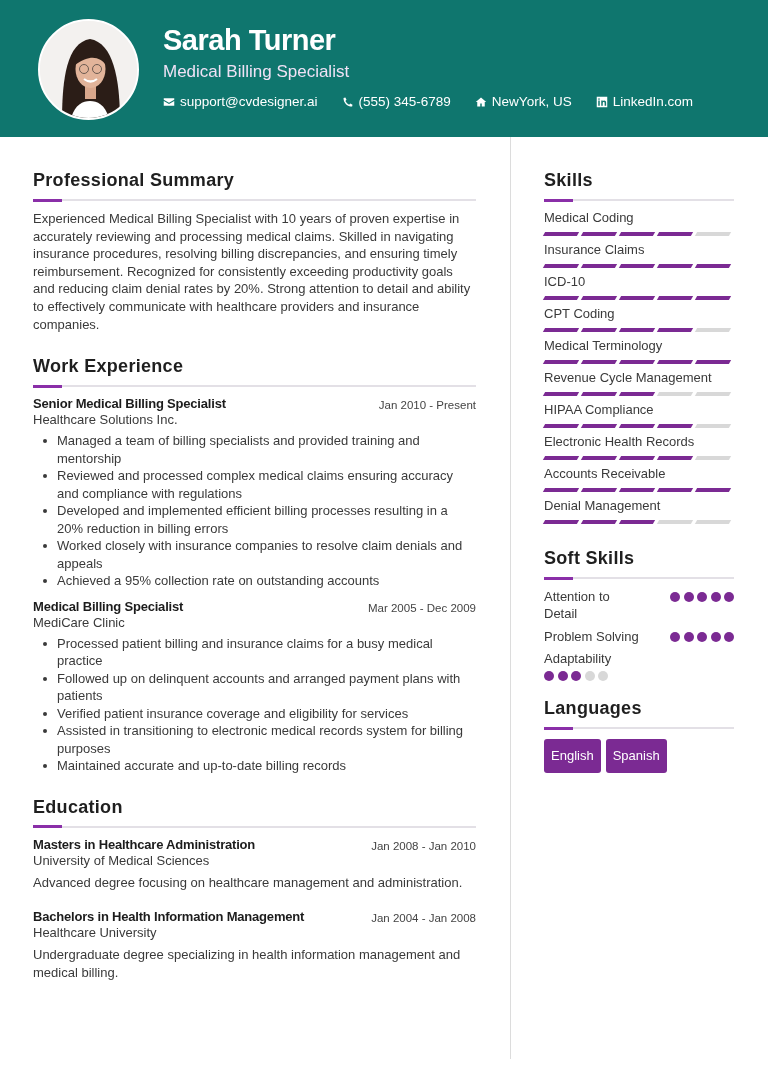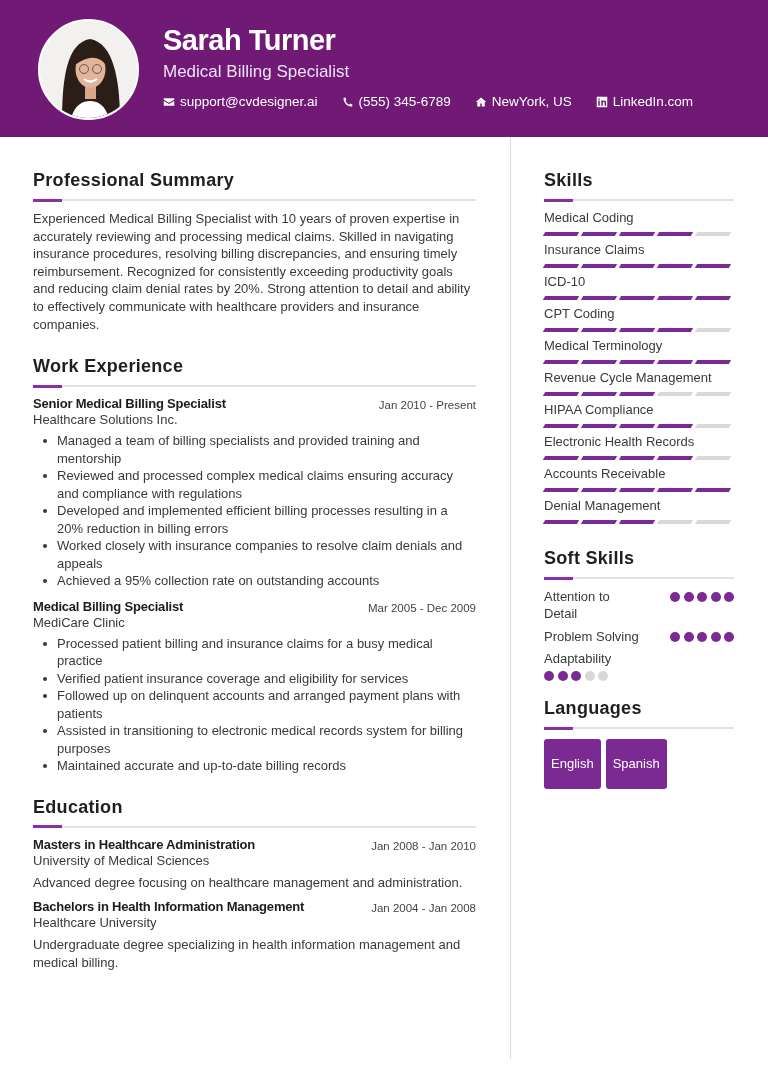--- a/index.html
+++ b/index.html
@@ -1,21 +1,21 @@
 <!DOCTYPE html>
 <html><head>
   <meta charset="utf-8">
   <style>
     * { box-sizing: border-box; margin: 0; padding: 0; }
     html, body { width: 768px; height: 1078px; background: #ffffff; overflow: hidden; }
     body { font-family: "Liberation Sans", "DejaVu Sans", sans-serif; color: #333333; position: relative; }
 
     .header {
       position: absolute; left: 0; top: 0; width: 768px; height: 137px;
-      background: #701a75;
+      background: #0f766e;
     }
     .avatar {
       position: absolute; left: 38px; top: 19px; width: 101px; height: 101px;
       border-radius: 50%; background: #f4f2f1; border: 2px solid #ffffff; overflow: hidden;
     }
     .name {
       position: absolute; left: 163px; top: 24px; color: #ffffff;
       font-size: 29px; font-weight: bold; letter-spacing: -0.5px;
     }
     .jobtitle {
@@ -71,21 +71,21 @@
     .bar.empty { background: #d8d8d8; }
 
     .soft { display: flex; justify-content: space-between; align-items: flex-start; }
     .soft-name { font-size: 13px; color: #3a3a3a; line-height: 17px; width: 100px; }
     .dots { display: flex; gap: 3.5px; margin-top: 4px; }
     .dot { width: 10px; height: 10px; border-radius: 50%; background: #7b2a93; }
     .dot.empty { background: #d8d8d8; }
 
     .langs { display: flex; gap: 5px; }
     .lang {
-      background: #7b2a93; color: #ffffff; font-size: 13px; padding: 17px 7px;
+      background: #7b2a93; color: #ffffff; font-size: 13px; padding: 9px 7px;
       border-radius: 3px; line-height: 16px;
     }
   </style>
 </head>
 <body>
 
 <div class="header">
   <div class="avatar">
     <svg width="101" height="101" viewBox="0 0 101 101">
       <rect width="101" height="101" fill="#f3f1ef"></rect>
@@ -160,42 +160,42 @@
     </div>
 
     <div class="job" style="margin-top:9px;">
       <div class="job-head">
         <div class="job-title">Medical Billing Specialist</div>
         <div class="job-date">Mar 2005 - Dec 2009</div>
       </div>
       <div class="job-company">MediCare Clinic</div>
       <ul class="bullets">
         <li>Processed patient billing and insurance claims for a busy medical practice</li>
+        <li>Followed up on delinquent accounts and arranged payment plans with patients</li>
         <li>Verified patient insurance coverage and eligibility for services</li>
-        <li>Followed up on delinquent accounts and arranged payment plans with patients</li>
         <li>Assisted in transitioning to electronic medical records system for billing purposes</li>
         <li>Maintained accurate and up-to-date billing records</li>
       </ul>
     </div>
   </div>
 
   <div style="margin-top:22px;">
     <div class="section-title">Education</div>
     <div class="section-rule"></div>
 
     <div>
       <div class="job-head">
         <div class="job-title">Masters in Healthcare Administration</div>
         <div class="job-date">Jan 2008 - Jan 2010</div>
       </div>
       <div class="job-company">University of Medical Sciences</div>
       <div class="edu-desc">Advanced degree focusing on healthcare management and administration.</div>
     </div>
 
-    <div style="margin-top:8px;">
+    <div style="margin-top:18px;">
       <div class="job-head">
         <div class="job-title">Bachelors in Health Information Management</div>
         <div class="job-date">Jan 2004 - Jan 2008</div>
       </div>
       <div class="job-company">Healthcare University</div>
       <div class="edu-desc">Undergraduate degree specializing in health information management and medical billing.</div>
     </div>
   </div>
 </div>
 

